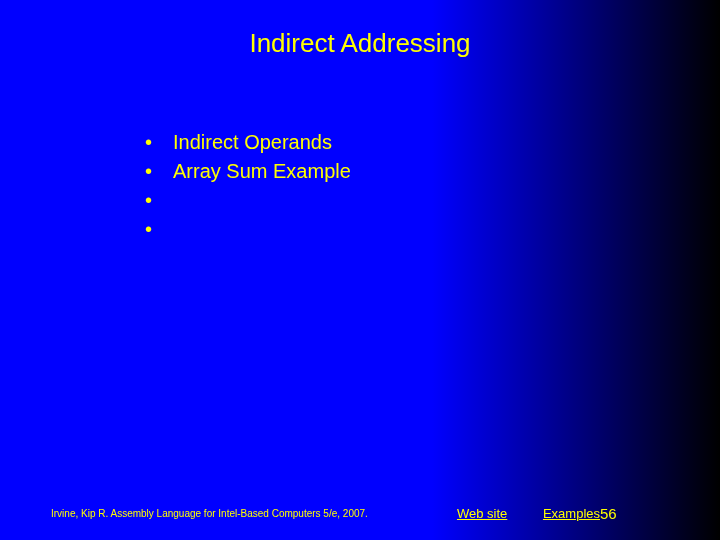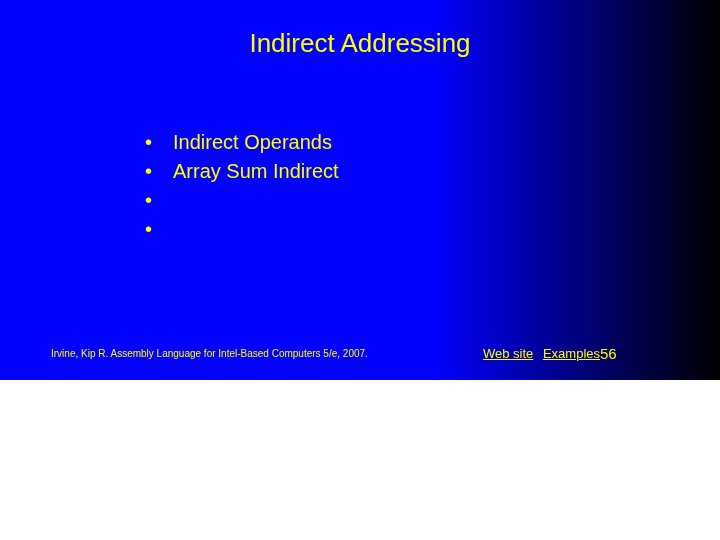--- a/index.html
+++ b/index.html
@@ -5,21 +5,21 @@
   html, body {
     margin: 0;
     padding: 0;
     width: 720px;
     height: 540px;
     overflow: hidden;
     font-family: Arial, Helvetica, sans-serif;
   }
   .slide {
     width: 720px;
-    height: 380px;
+    height: 540px;
     background: linear-gradient(90deg, #0000ff 0%, #0000ff 60%, #000060 85%, #000000 100%);
     position: relative;
     box-sizing: border-box;
   }
   .title {
     position: absolute;
     top: 28px;
     left: 0;
     right: 0;
     text-align: center;
@@ -60,21 +60,21 @@
   .footer .spacer {
     flex: 1 1 auto;
   }
   .footer .links {
     flex: 0 0 auto;
     font-size: 13px;
   }
   .footer .links a {
     color: #ffff00;
     text-decoration: underline;
-    margin-left: 6px;
+    margin-left: 32px;
   }
   .footer .pagenum {
     flex: 0 0 auto;
     width: 90px;
     font-size: 15px;
   }
 </style>
 </head>
 <body>
 
@@ -82,21 +82,21 @@
 
   <div class="title">Indirect Addressing</div>
 
   <div class="bullets">
     <div class="row">
       <span class="dot">•</span>
       <span>Indirect Operands</span>
     </div>
     <div class="row">
       <span class="dot">•</span>
-      <span>Array Sum Indirect</span>
+      <span>Array Sum Example</span>
     </div>
     <div class="row">
       <span class="dot">•</span>
     </div>
     <div class="row">
       <span class="dot">•</span>
     </div>
   </div>
 
   <div class="footer">

